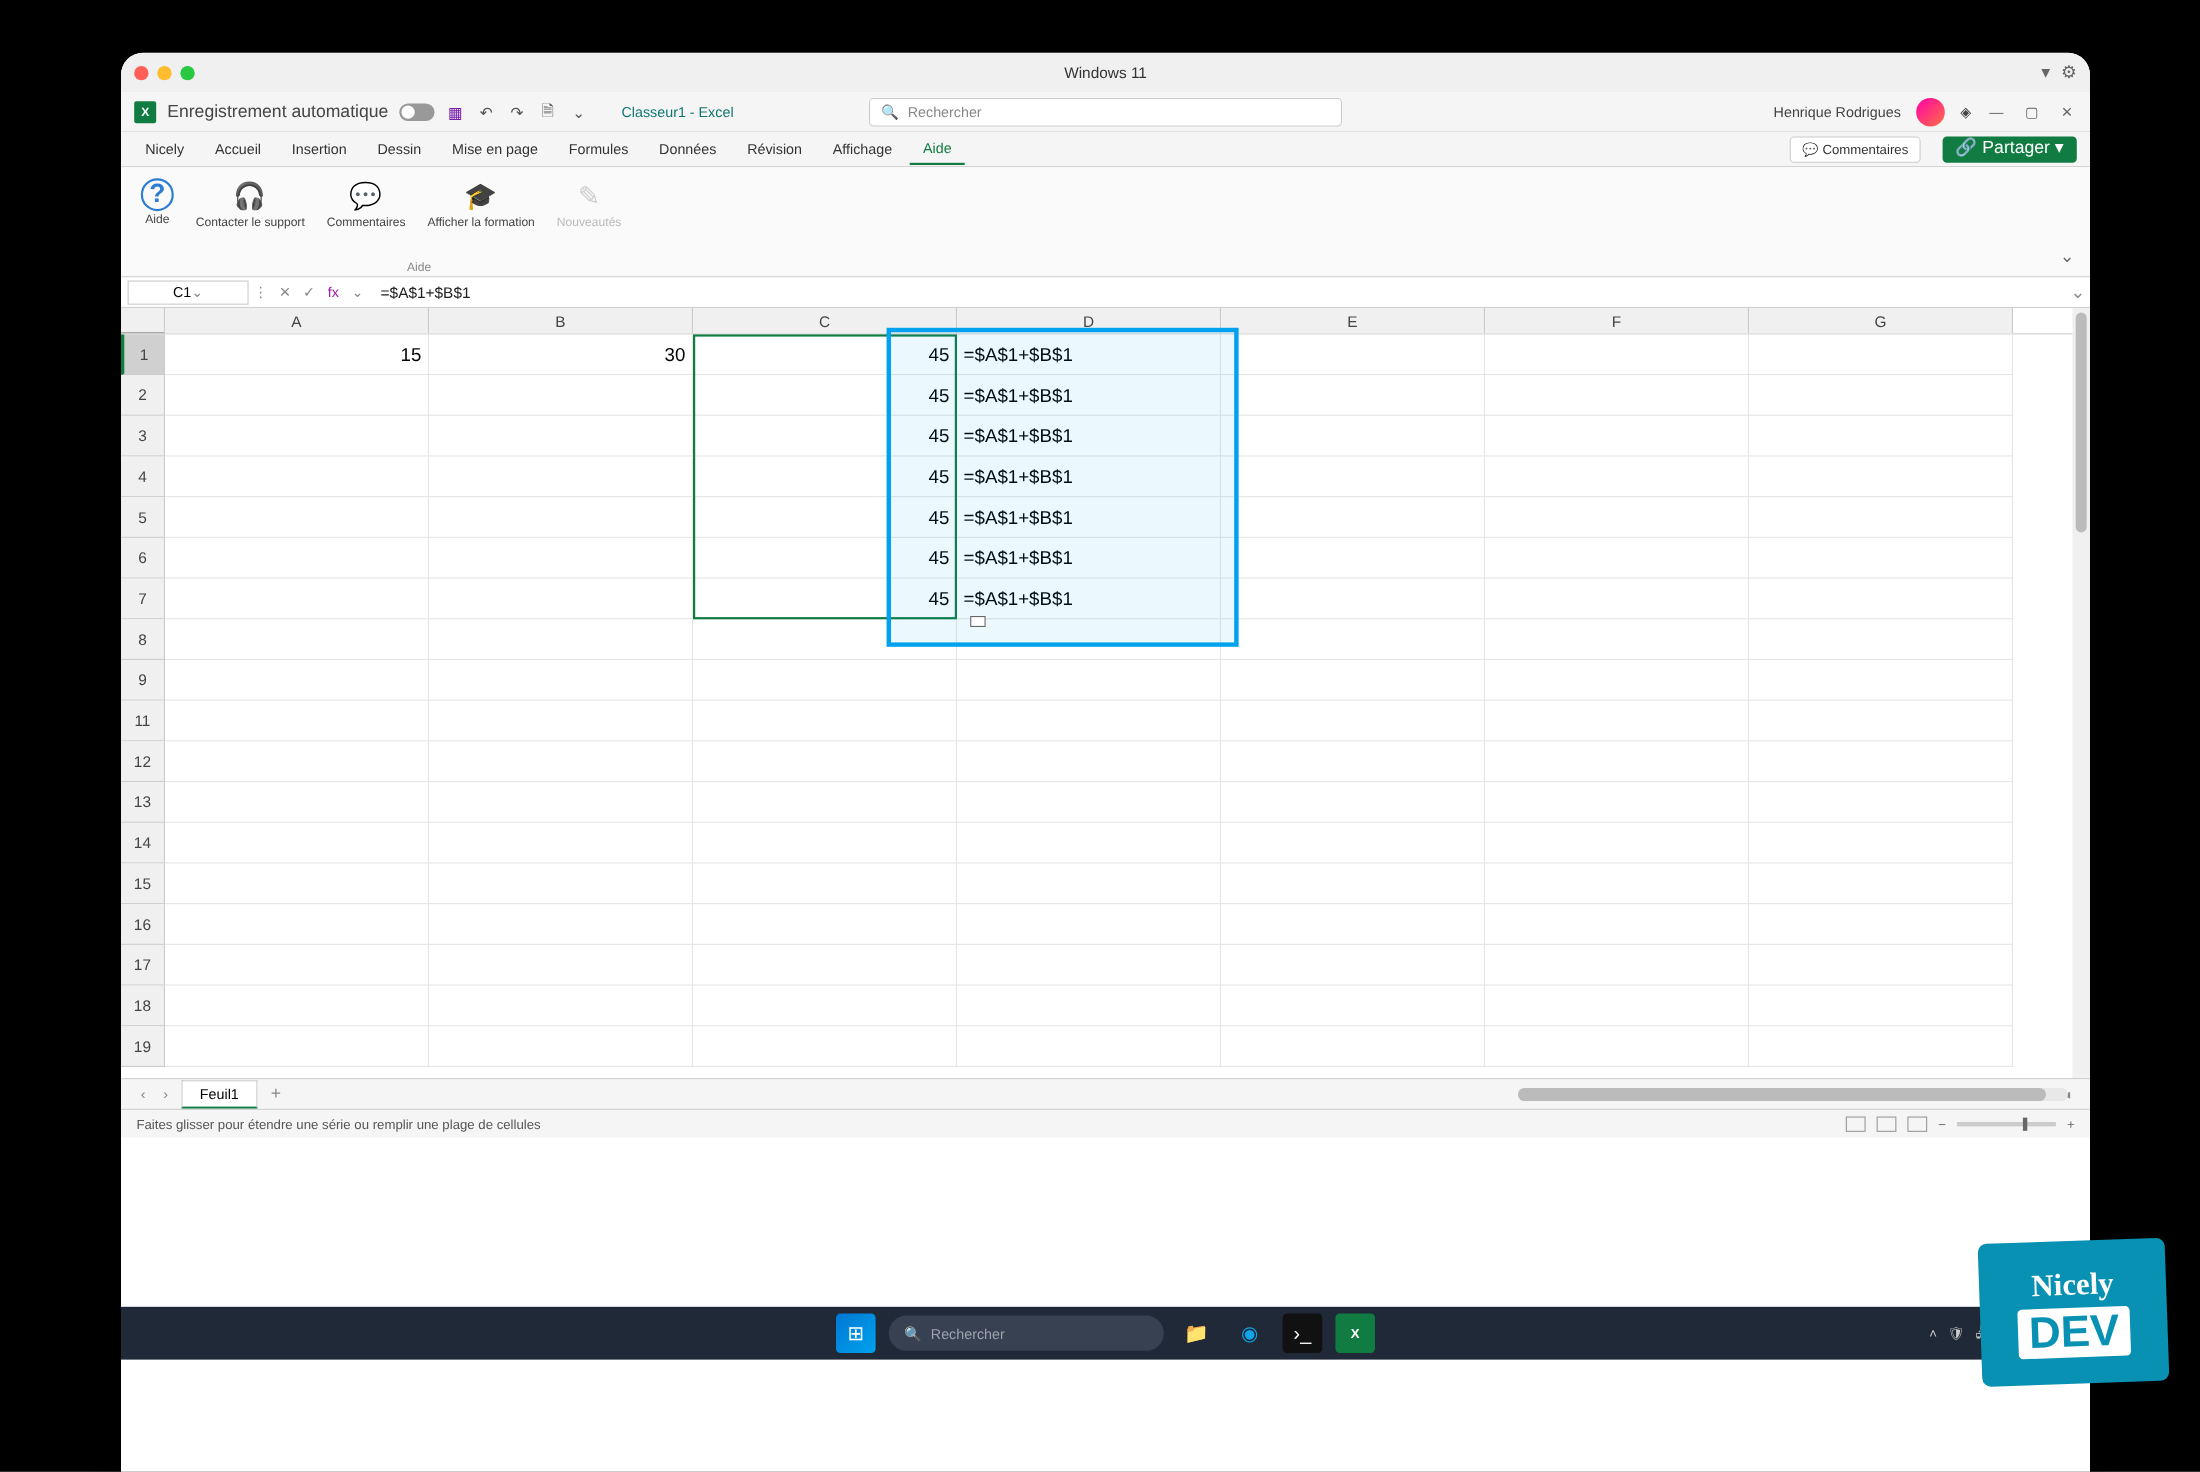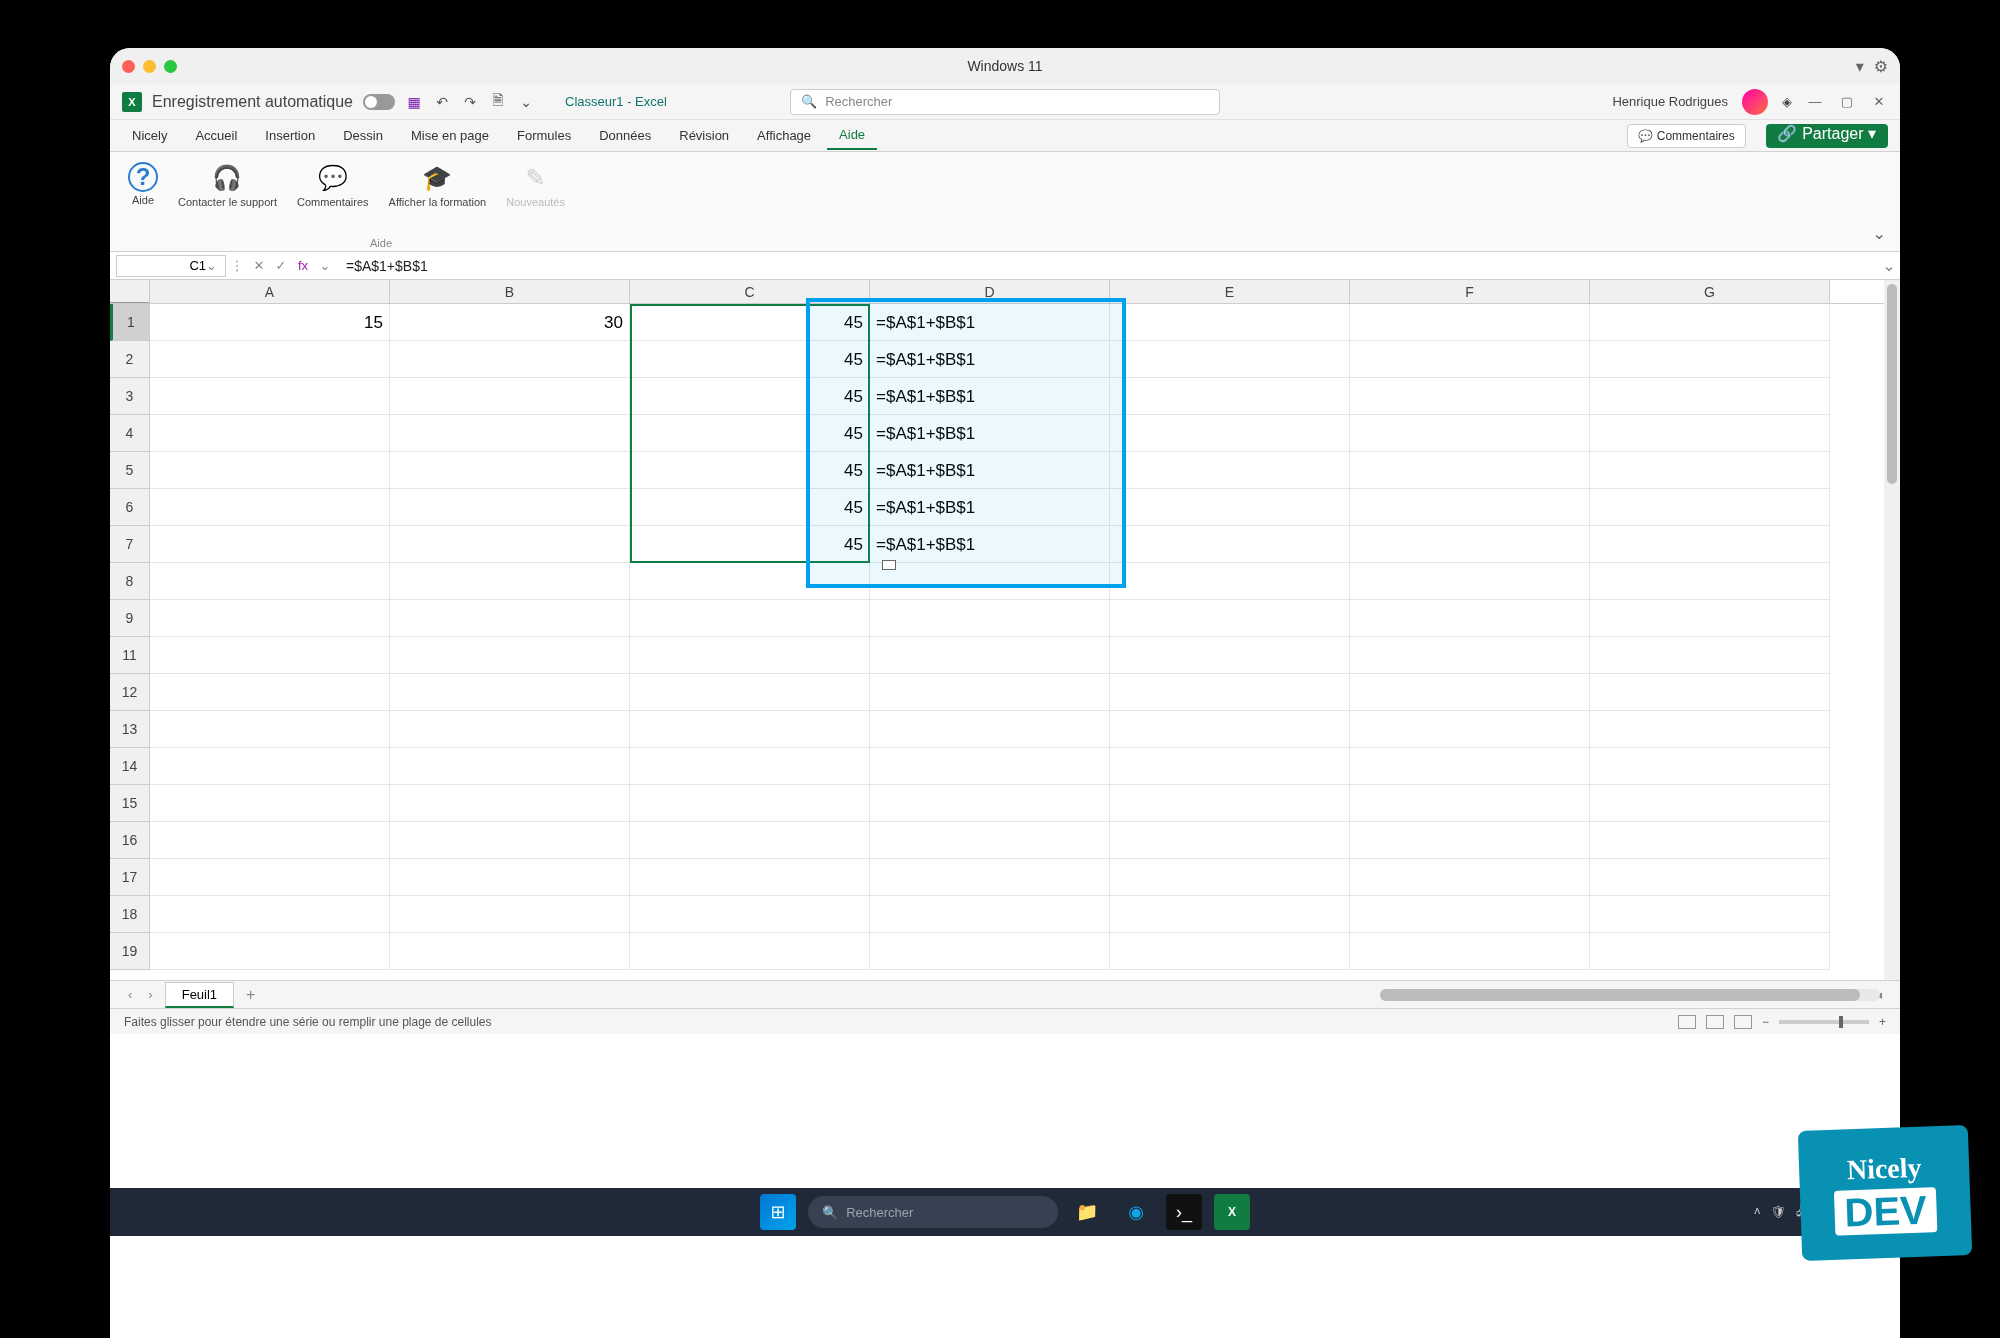--- a/index.html
+++ b/index.html
@@ -28,21 +28,21 @@
 .tabs-right{position:absolute;right:12px;display:flex;gap:20px}
 .btn-outline{padding:4px 10px;border:1px solid #ccc;border-radius:4px;font-size:12px;color:#333;background:#fff}
 .btn-green{padding:0 12px;background:#107c41;color:#fff;border-radius:4px;font-size:16px}
 .ribbon{height:100px;background:#fafafa;display:flex;align-items:flex-start;padding:6px 18px;gap:20px;border-bottom:1px solid #d0d0d0;position:relative}
 .rib-item{display:flex;flex-direction:column;align-items:center;gap:2px;font-size:11px;color:#444;text-align:center;padding-top:4px}
 .rib-ic{width:32px;height:32px;display:flex;align-items:center;justify-content:center;font-size:24px;color:#555}
 .rib-ic.blue{color:#2b7cd3;border:2px solid #2b7cd3;border-radius:50%;width:30px;height:30px;font-weight:bold}
 .rib-group-label{position:absolute;bottom:2px;left:260px;font-size:11px;color:#888}
 .rib-collapse{position:absolute;right:14px;bottom:8px;color:#666}
 .fbar{height:28px;background:#fff;display:flex;align-items:center;border-bottom:1px solid #d0d0d0}
-.namebox{width:110px;height:22px;border:1px solid #ccc;margin-left:6px;padding:0 8px;font-size:13px;display:flex;align-items:center;justify-content:flex-end}
+.namebox{width:110px;height:22px;border:1px solid #ccc;margin-left:6px;padding:0 8px;font-size:13px;display:flex;align-items:center;justify-content:center}
 .fb-ic{width:22px;text-align:center;color:#888;font-size:13px}
 .fx{color:#a21caf}
 .formula-in{flex:1;padding:0 10px;font-size:14px;color:#222}
 .fbar-exp{width:22px;text-align:center;color:#888}
 .grid-wrap{position:relative;height:700px;overflow:hidden;background:#fff}
 .col-headers{display:flex;height:24px;border-bottom:1px solid #ccc}
 .corner{width:40px;background:#f0f0f0;border-right:1px solid #ccc;border-bottom:1px solid #999}
 .colh{width:240px;background:#f0f0f0;border-right:1px solid #ccc;text-align:center;font-size:14px;color:#444;line-height:24px}
 .rows{display:flex;flex-direction:column}
 .row{display:flex;height:37px}

